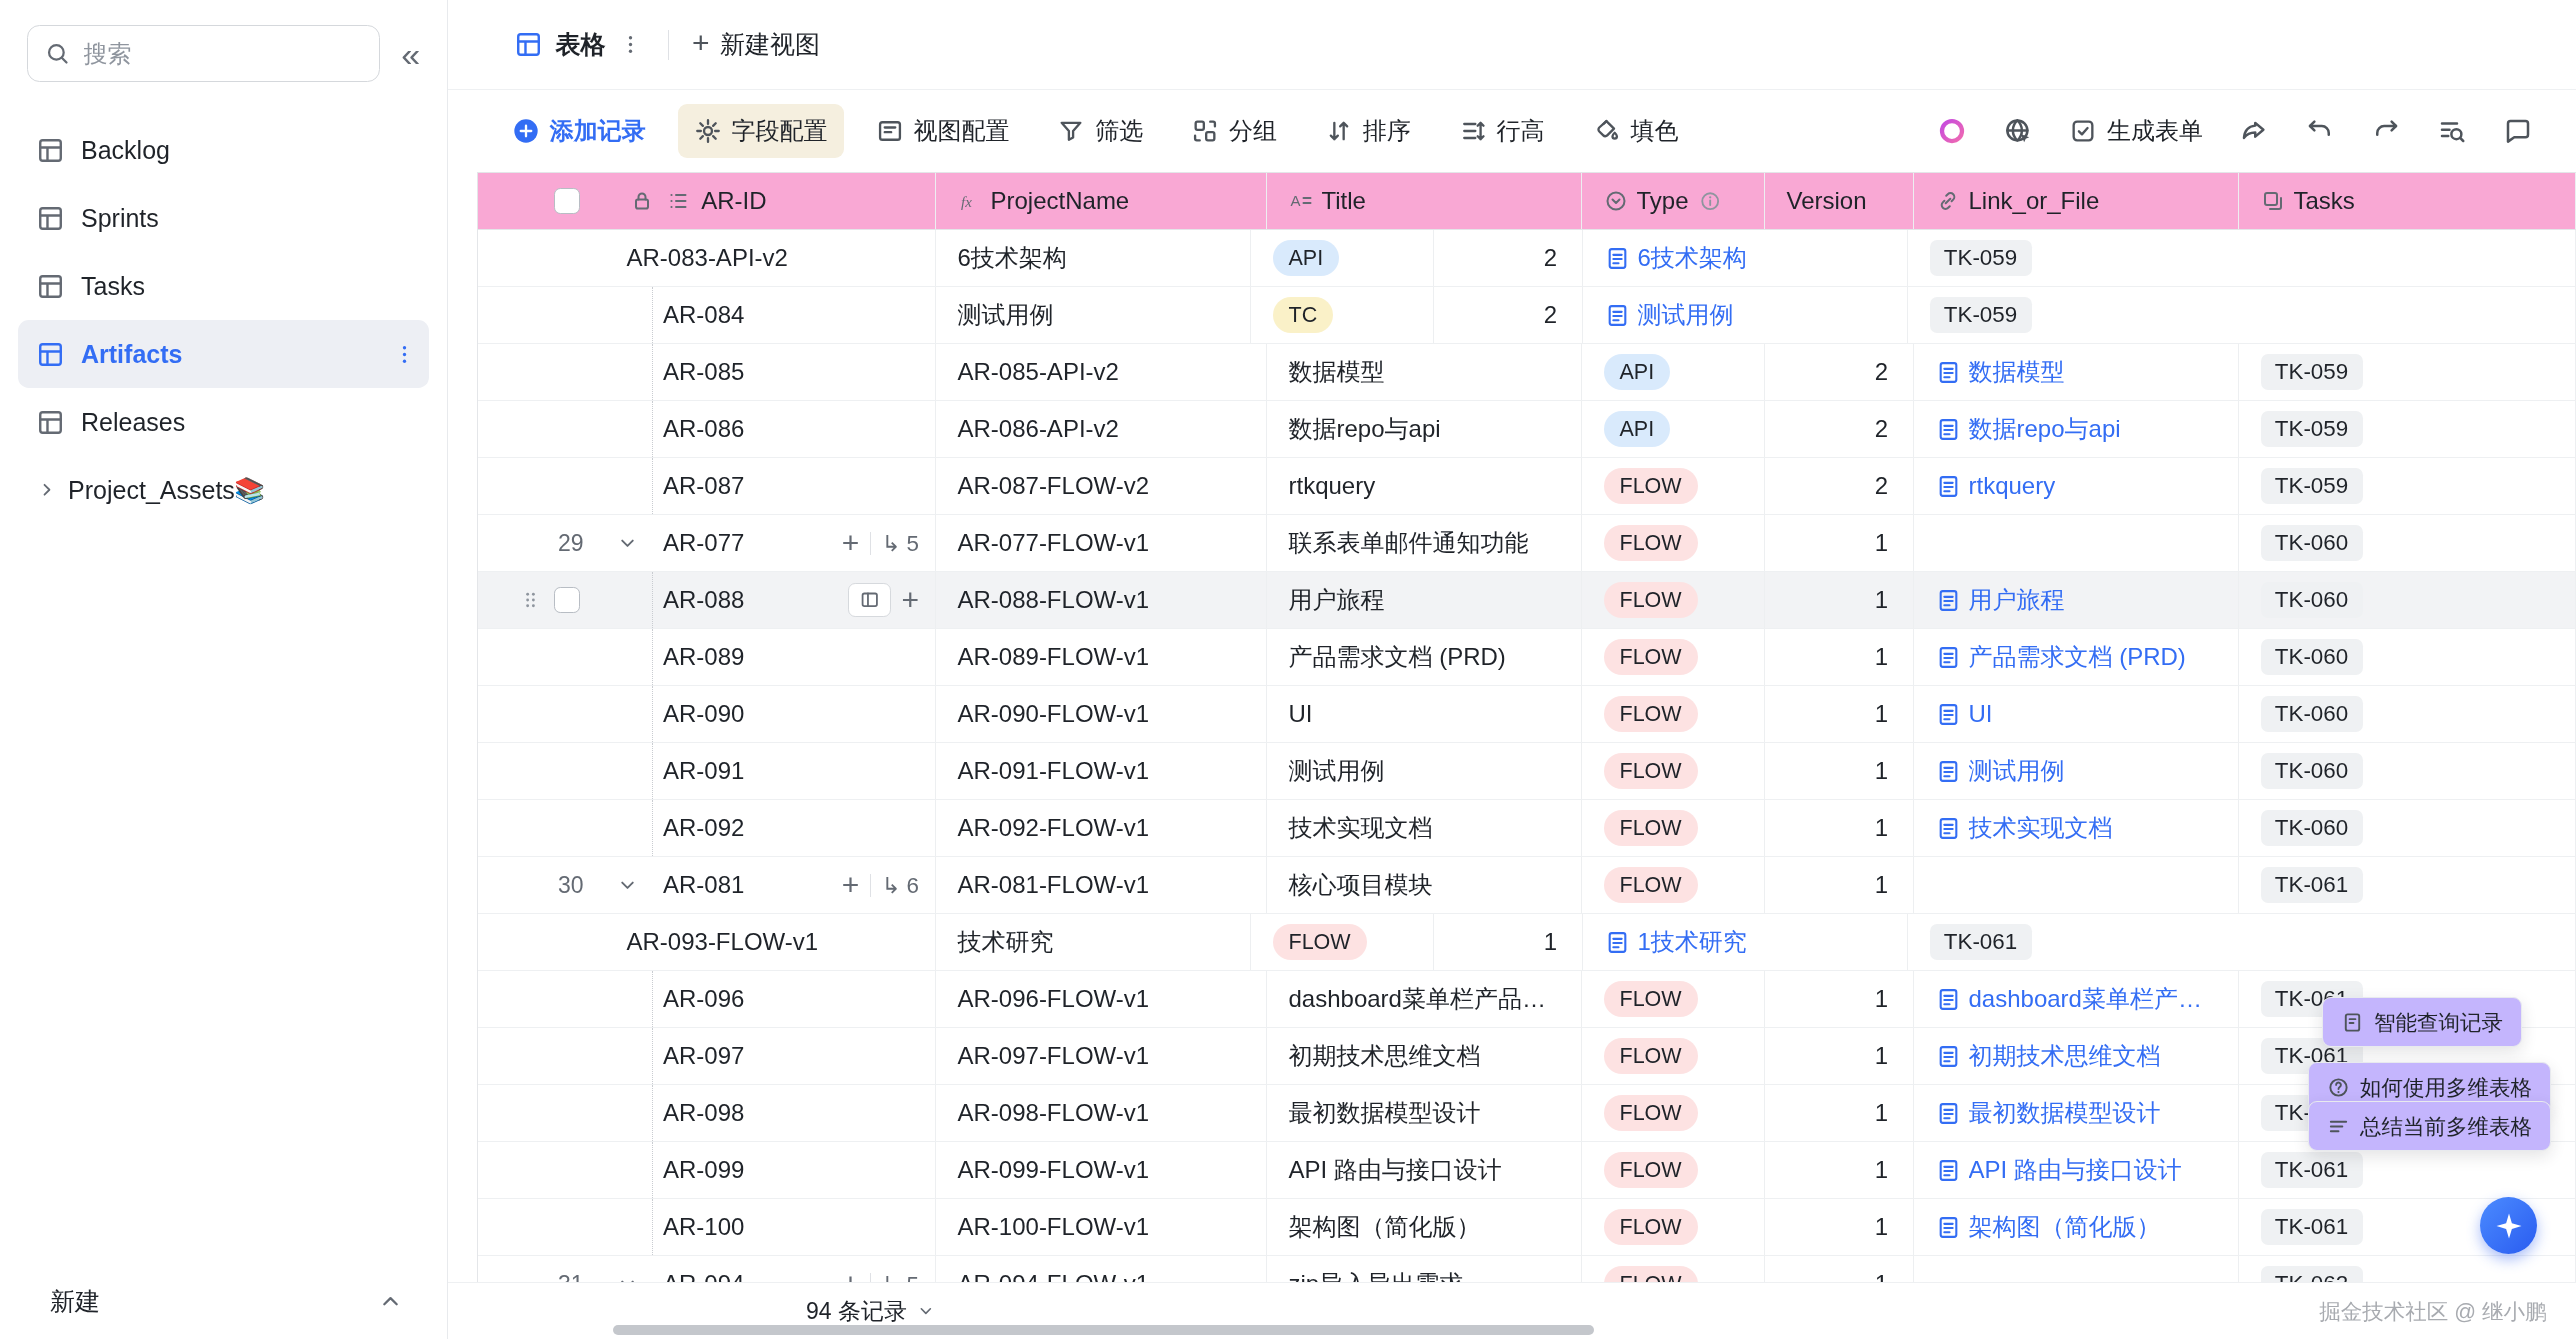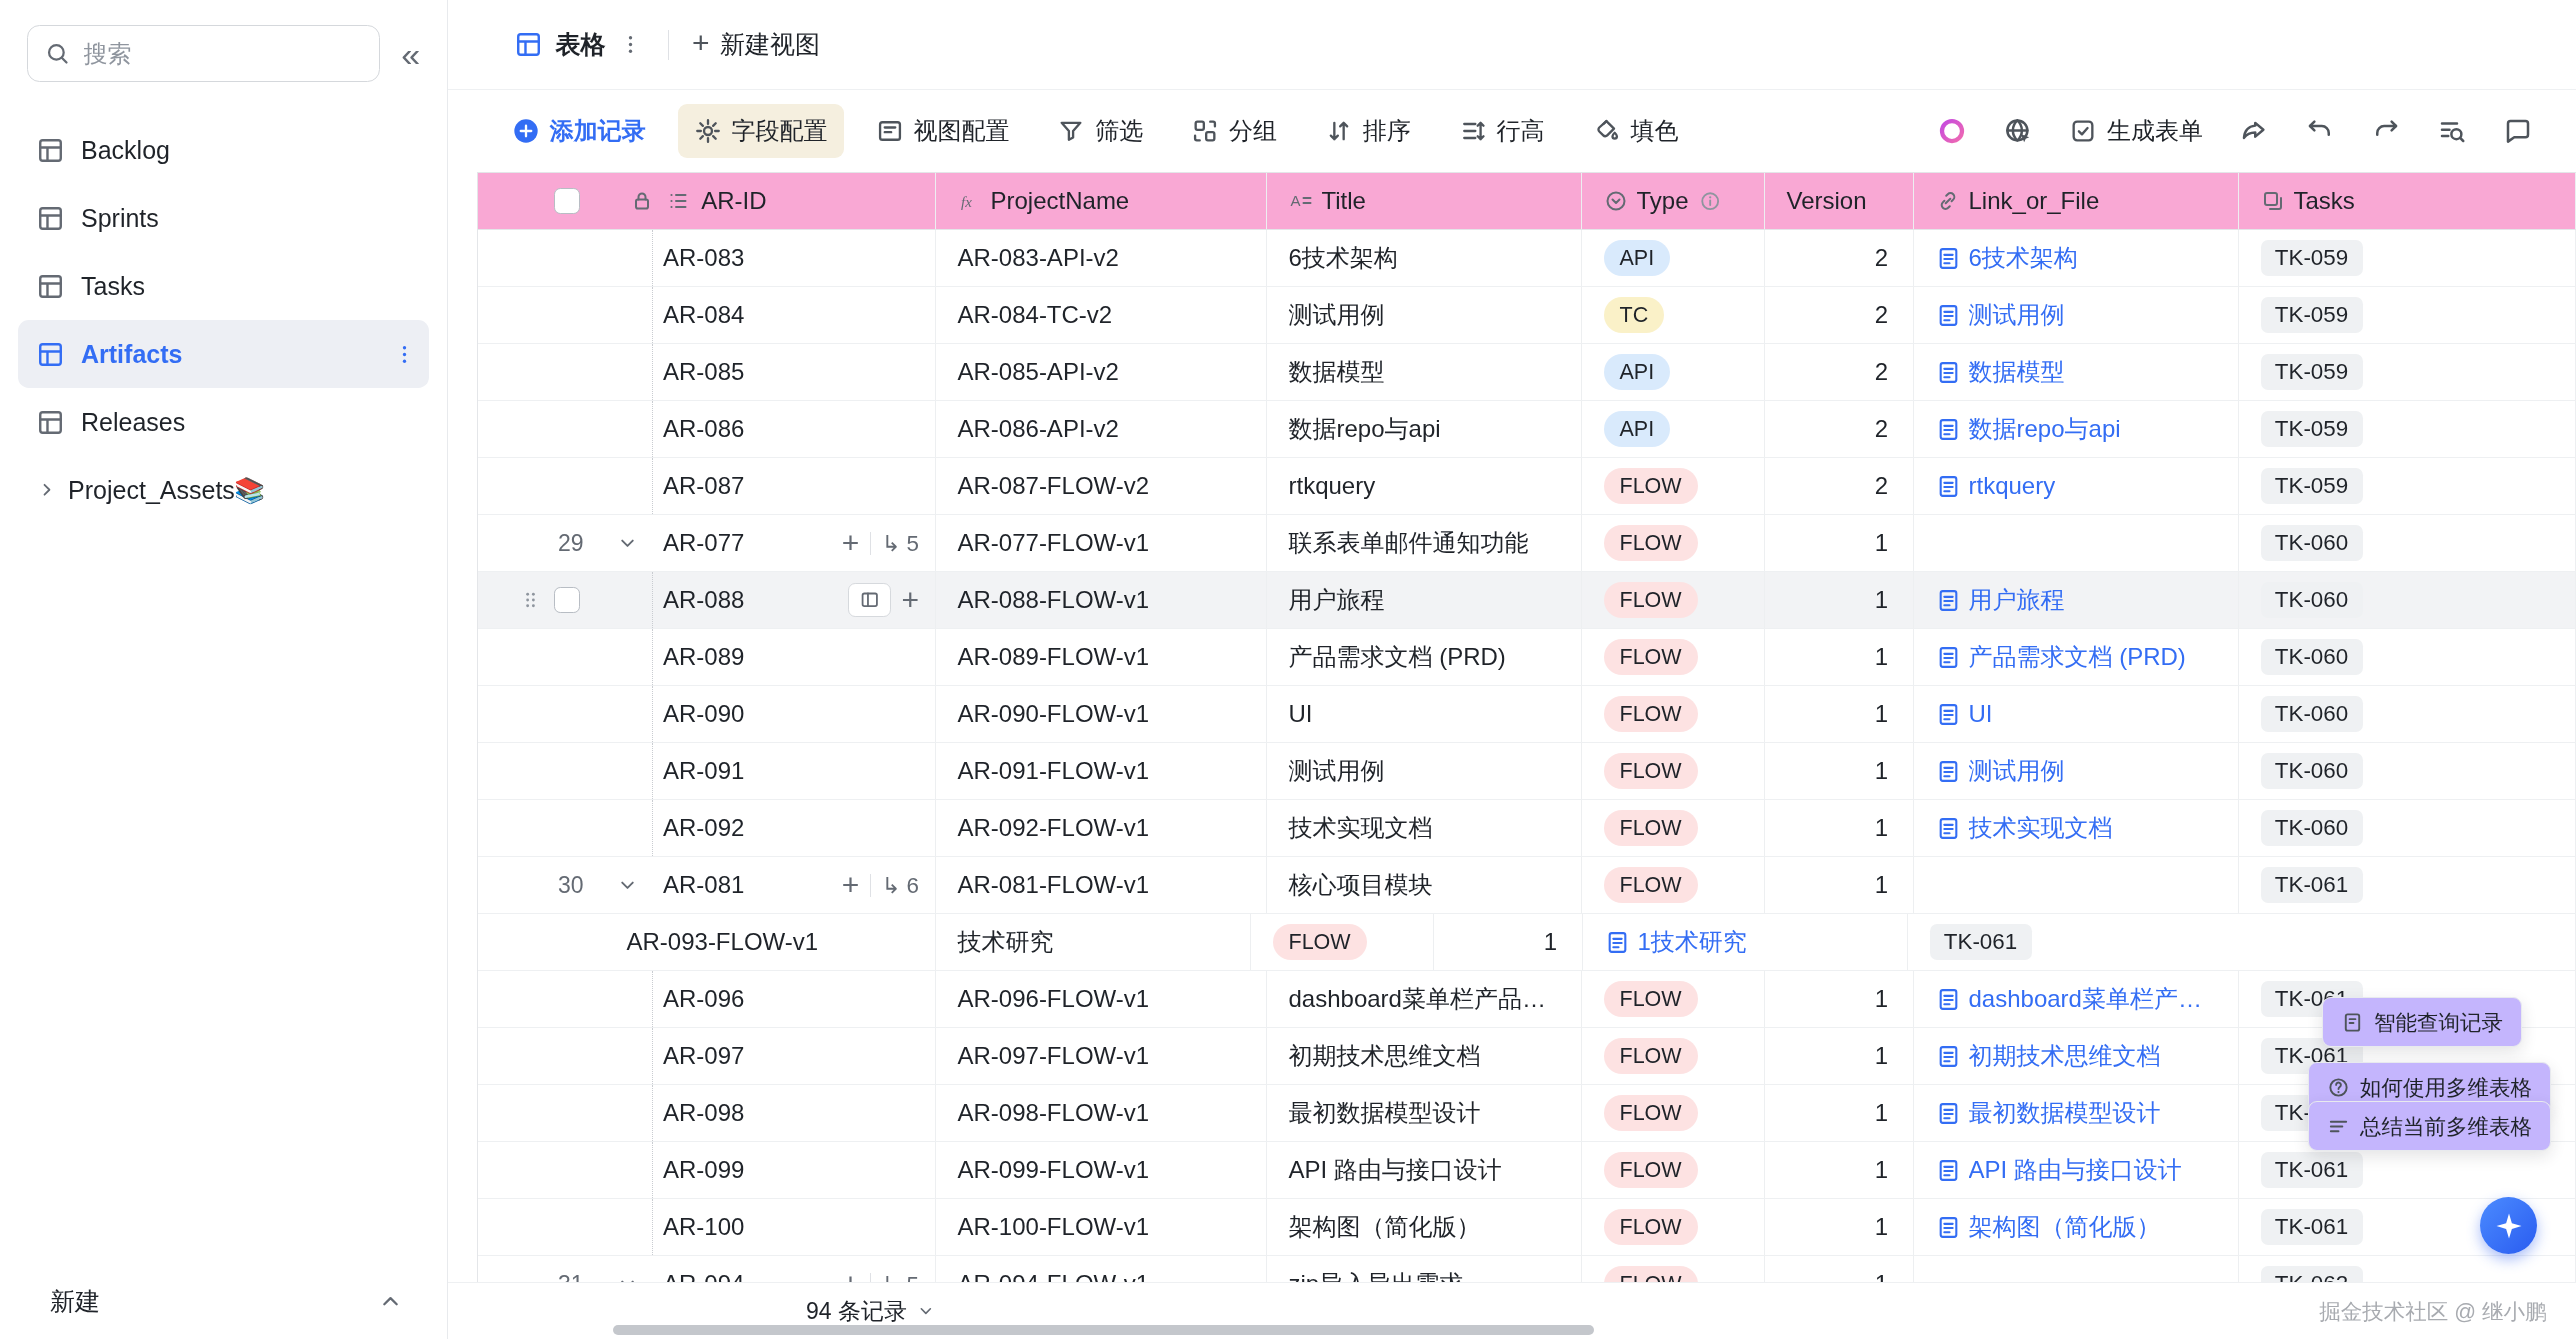--- a/index.html
+++ b/index.html
@@ -388,23 +388,20 @@
           <svg class="ic" viewBox="0 0 24 24">
               <rect x="4" y="4" width="12" height="12" rx="2"></rect>
               <path d="M9 20h9a2 2 0 002-2V9"></path>
             </svg>
           <span>Tasks</span>
         </div>
       </div>
       <div class="tbody">
           <div class="trow">
             <div class="cell rowhead col-rowhead"></div>
-            <div class="cell arid col-arid tree">
-              <span>AR-083</span>
-            </div>
             <div class="cell col-project">AR-083-API-v2</div>
             <div class="cell col-title">6技术架构</div>
             <div class="cell col-type">
               <span class="badge" style="background:#d9eafc;color:#1f2329">API</span>
             </div>
             <div class="cell num col-version">2</div>
             <div class="cell col-link">
               <span class="linkwrap">
                 <svg class="ic" viewBox="0 0 24 24">
                   <rect x="4.5" y="3" width="15" height="18" rx="2"></rect>
@@ -415,21 +412,20 @@
             </div>
             <div class="cell col-tasks">
               <span class="chip">TK-059</span>
             </div>
           </div>
           <div class="trow">
             <div class="cell rowhead col-rowhead"></div>
             <div class="cell arid col-arid tree">
               <span>AR-084</span>
             </div>
-            <div class="cell col-project">AR-084-TC-v2</div>
             <div class="cell col-title">测试用例</div>
             <div class="cell col-type">
               <span class="badge" style="background:#faf1c8;color:#1f2329">TC</span>
             </div>
             <div class="cell num col-version">2</div>
             <div class="cell col-link">
               <span class="linkwrap">
                 <svg class="ic" viewBox="0 0 24 24">
                   <rect x="4.5" y="3" width="15" height="18" rx="2"></rect>
                   <path d="M8 8.5h8M8 12.5h8M8 16.5h5"></path>

